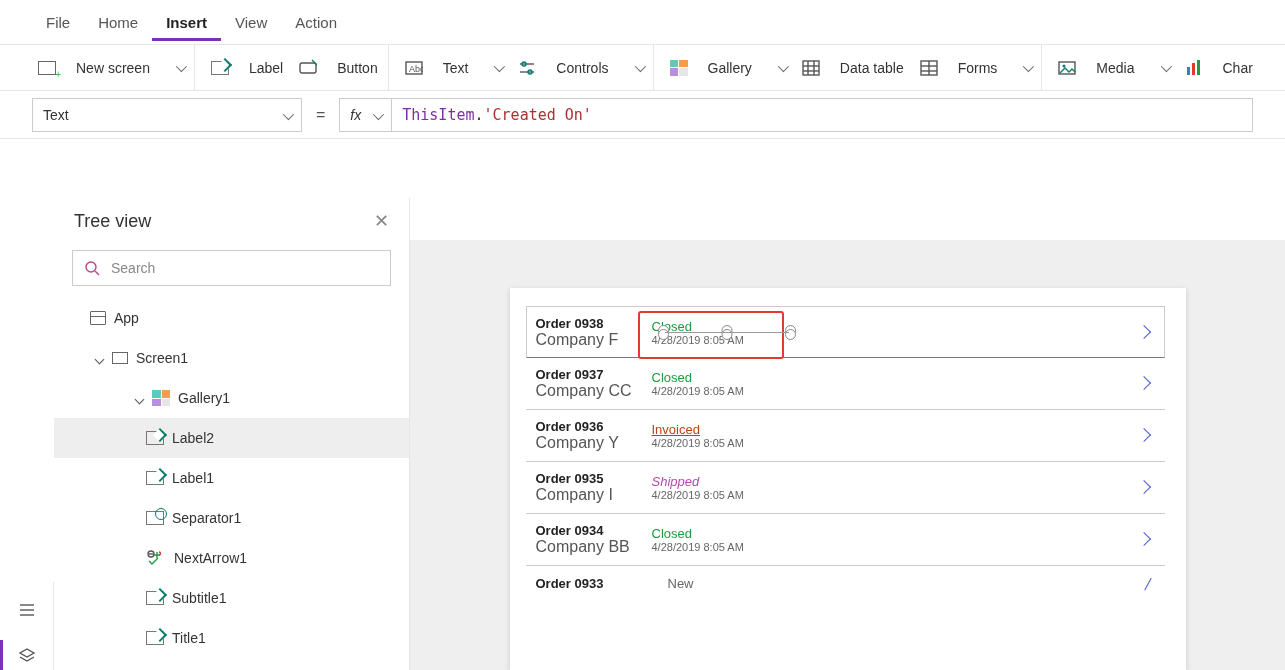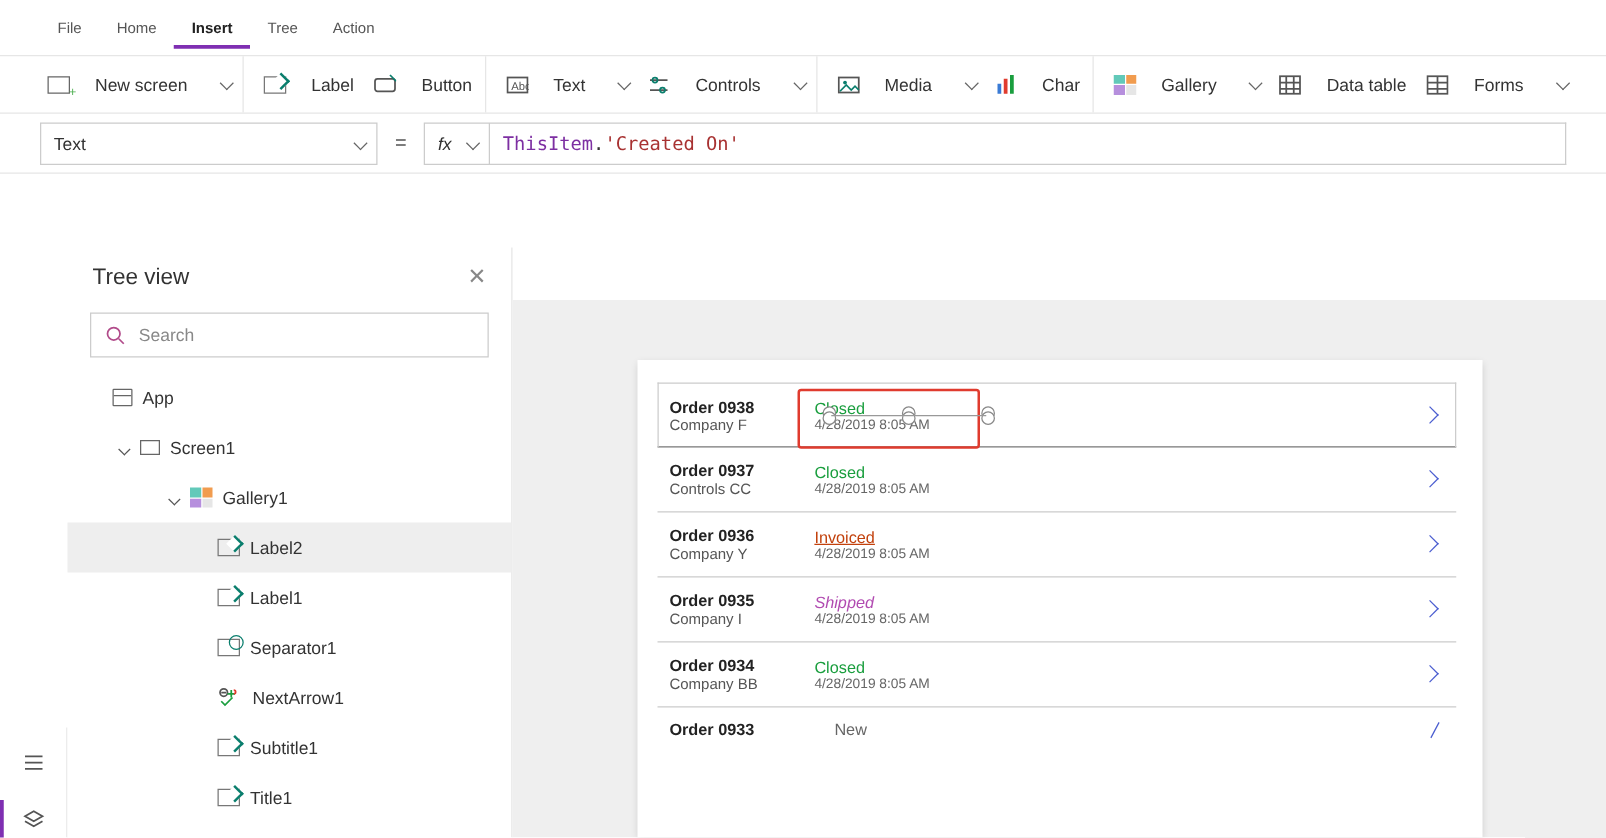--- a/index.html
+++ b/index.html
@@ -15,21 +15,21 @@
   
   .menu {
     display: flex;
     align-items: center;
     height: 45px;
     padding: 0 32px;
     border-bottom: 1px solid #e6e6e6;
   }
   .menu-item {
     padding: 10px 14px;
-    font-size: 12px;
+    font-size: 15px;
     color: #555;
     cursor: pointer;
   }
   .menu-item.active {
     color: #222;
     border-bottom: 3px solid #7f2fb2;
     font-weight: 600;
     padding-bottom: 7px;
   }
 
@@ -201,21 +201,21 @@
   .tree li .caret::before {
     content:"";
     display:inline-block;
     width:6px;height:6px;
     border-right:1px solid #555;
     border-bottom:1px solid #555;
     transform:rotate(45deg);
   }
   .tree li.lvl2 { padding-left:40px; }
   .tree li.lvl3 { padding-left:80px; }
-  .tree li.lvl4 { padding-left:120px; }
+  .tree li.lvl4 { padding-left:92px; }
   .tree li.selected { background:#eeeeee; }
 
   
   .ic { display:inline-block; width:20px; height:18px; }
   .ic-app { border:1px solid #666; border-radius:1px; position:relative; width:16px;height:14px; }
   .ic-app::after { content:""; position:absolute; left:0;top:4px;right:0;border-top:1px solid #666; }
   .ic-screen { width:16px;height:12px;border:1px solid #666; }
   .ic-gallery { width:18px;height:16px; display:grid; grid-template-columns:1fr 1fr; grid-template-rows:1fr 1fr; gap:1px;}
   .ic-gallery span{ background:#62c9b9; }
   .ic-gallery span:nth-child(2){ background:#f19c4f; }
@@ -249,21 +249,21 @@
     height:52px;
     padding:4px 10px;
   }
   .glist li.first-row {
     border:1px solid #ccc;
     border-bottom:1px solid #777;
     padding:4px 9px;
   }
   .col1 { width:116px; }
   .col1 .t1 { font-weight:600; font-size:13px; color:#222; }
-  .col1 .t2 { font-size:12px; color:#555; }
+  .col1 .t2 { font-size:16px; color:#555; }
   .col2 { width:150px; position:relative; }
   .col2 .status { font-size:13px; }
   .col2 .date { font-size:11px; color:#666; }
   .status.closed { color:#1a9e3e; }
   .status.invoiced { color:#c2410c;text-decoration:underline; }
   .status.shipped { color:#b14bb1;font-style:italic; }
   .status.new { color:#666; padding-left:16px; }
   .arrow-cell { margin-left:auto; padding-right:6px; }
   .arrow { width:10px;height:10px;border-right:1.5px solid #4a5dd0;border-top:1.5px solid #4a5dd0;transform:rotate(45deg); display:inline-block;}
   .arrow.partial { border-color:#4a5dd0; border-top:none; transform:rotate(28deg); height:14px;}
@@ -284,21 +284,21 @@
 
   
 </style>
 </head>
 <body>
 
 <div class="menu">
   <div class="menu-item">File</div>
   <div class="menu-item">Home</div>
   <div class="menu-item active">Insert</div>
-  <div class="menu-item">Tree</div>
+  <div class="menu-item">View</div>
   <div class="menu-item">Action</div>
 </div>
 
 <div class="ribbon">
   <div class="group">
     <div class="ribbon-btn chev-down">
       <span class="icon-box plus"></span>
       <span>New screen</span>
     </div>
   </div>
@@ -324,38 +324,20 @@
       <span>Text</span>
     </div>
     <div class="ribbon-btn chev-down">
       <svg class="mini">
           <line x1="2" y1="5" x2="16" y2="5"></line>
           <line x1="2" y1="13" x2="16" y2="13"></line>
           <circle cx="6" cy="5" r="2" class="accent"></circle>
           <circle cx="12" cy="13" r="2" class="accent"></circle>
         </svg>
       <span>Controls</span>
-    </div>
-  </div>
-  <div class="group">
-    <div class="ribbon-btn chev-down">
-      <svg class="mini">
-          <rect x="1" y="3" width="16" height="12"></rect>
-          <circle cx="6" cy="7" r="1.5" class="accent-fill"></circle>
-          <path d="M2 14 l5 -5 l4 4 l3 -3 l3 3" class="accent"></path>
-        </svg>
-      <span>Media</span>
-    </div>
-    <div class="ribbon-btn">
-      <svg class="mini">
-          <rect x="2" y="8" width="3" height="8" fill="#3a7bd5" stroke="none"></rect>
-          <rect x="7" y="4" width="3" height="12" fill="#e03b2e" stroke="none"></rect>
-          <rect x="12" y="1" width="3" height="15" fill="#1a9e3e" stroke="none"></rect>
-        </svg>
-      <span>Char</span>
     </div>
   </div>
   <div class="group">
     <div class="ribbon-btn chev-down">
       <span class="ic ic-gallery">
           <span></span>
           <span></span>
           <span></span>
           <span></span>
         </span>
@@ -372,20 +354,38 @@
       <span>Data table</span>
     </div>
     <div class="ribbon-btn chev-down">
       <svg class="mini">
           <rect x="1" y="2" width="16" height="14"></rect>
           <line x1="1" y1="7" x2="17" y2="7"></line>
           <line x1="1" y1="12" x2="17" y2="12"></line>
           <line x1="9" y1="2" x2="9" y2="16"></line>
         </svg>
       <span>Forms</span>
+    </div>
+  </div>
+  <div class="group">
+    <div class="ribbon-btn chev-down">
+      <svg class="mini">
+          <rect x="1" y="3" width="16" height="12"></rect>
+          <circle cx="6" cy="7" r="1.5" class="accent-fill"></circle>
+          <path d="M2 14 l5 -5 l4 4 l3 -3 l3 3" class="accent"></path>
+        </svg>
+      <span>Media</span>
+    </div>
+    <div class="ribbon-btn">
+      <svg class="mini">
+          <rect x="2" y="8" width="3" height="8" fill="#3a7bd5" stroke="none"></rect>
+          <rect x="7" y="4" width="3" height="12" fill="#e03b2e" stroke="none"></rect>
+          <rect x="12" y="1" width="3" height="15" fill="#1a9e3e" stroke="none"></rect>
+        </svg>
+      <span>Char</span>
     </div>
   </div>
 </div>
 
 <div class="formula-row">
   <div class="prop-select">
     <span>Text</span>
     <span class="chev-down"></span>
   </div>
   <span class="equals">=</span>
@@ -508,21 +508,21 @@
             </div>
             <div class="status closed">Closed</div>
             <div class="date">4/28/2019 8:05 AM</div>
           </div>
           <div class="arrow-cell"><span class="arrow"></span></div>
         </li>
 
         <li>
           <div class="col1">
             <div class="t1">Order 0937</div>
-            <div class="t2">Controls CC</div>
+            <div class="t2">Company CC</div>
           </div>
           <div class="col2">
             <div class="status closed">Closed</div>
             <div class="date">4/28/2019 8:05 AM</div>
           </div>
           <div class="arrow-cell"><span class="arrow"></span></div>
         </li>
 
         <li>
           <div class="col1">

